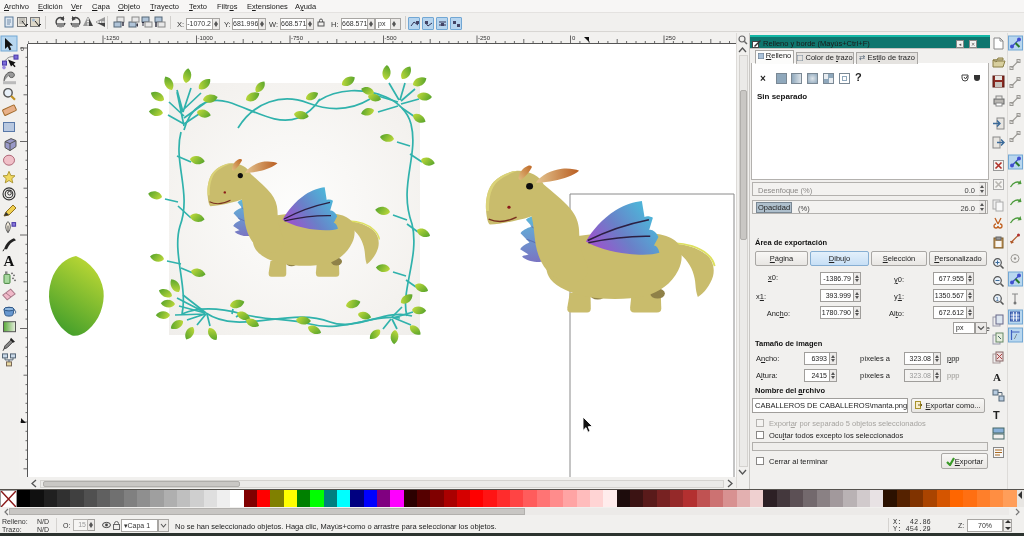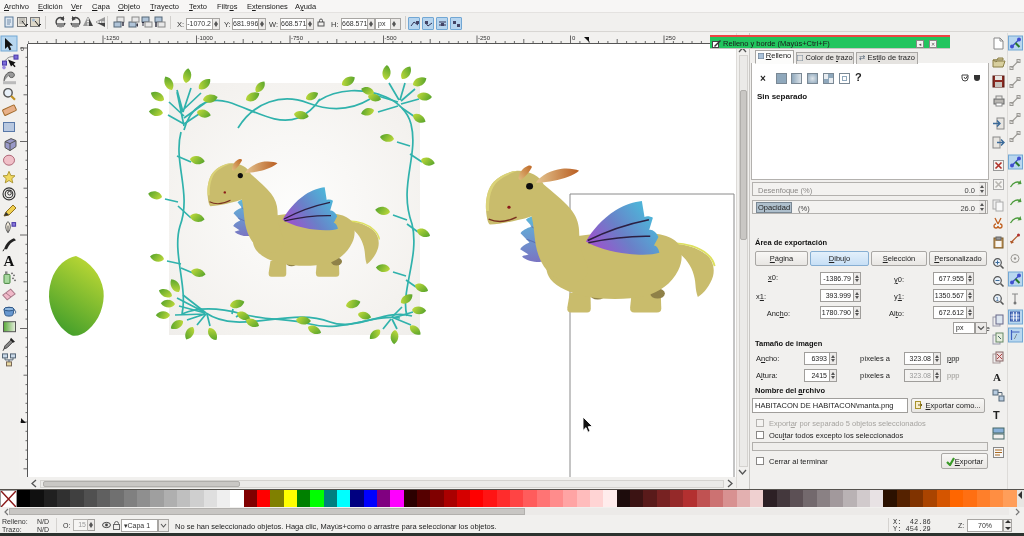--- a/index.html
+++ b/index.html
@@ -9,21 +9,21 @@
 #menubar u{text-decoration:underline;}
 #toolbar{left:0;top:13px;width:1024px;height:19px;background:#f1f0ee;border-bottom:1px solid #d8d6d3;}
 .tsep{position:absolute;top:3px;width:1px;height:13px;background:#d0cecb;}
 .fld{position:absolute;top:5px;height:12px;background:#fff;border:1px solid #a8a6a3;font-size:7px;color:#333;text-align:right;line-height:10px;padding-right:1px;}
 .spin{position:absolute;top:5px;width:7px;height:12px;background:#eceae8;border:1px solid #a8a6a3;border-left:none;}
 .spin:before{content:"";position:absolute;left:1px;top:2px;border-left:2px solid transparent;border-right:2px solid transparent;border-bottom:3px solid #555;}
 .spin:after{content:"";position:absolute;left:1px;bottom:2px;border-left:2px solid transparent;border-right:2px solid transparent;border-top:3px solid #555;}
 .tlab{position:absolute;top:7px;font-size:7.5px;color:#333;}
 .bluebtn{position:absolute;top:4px;width:12px;height:13px;background:#b7d5ef;border:1px solid #72a7d4;border-radius:1px;}
 #canvas{left:28px;top:44px;width:708px;height:433px;background:#fff;overflow:hidden;}
-.panel-title{position:absolute;left:710px;width:240px;height:14px;background:#22c55e;border-top:2px solid #ef4444;border-bottom:1px solid #c6c4c1;}
+.panel-title{position:absolute;left:750px;width:240px;height:14px;background:#0f766e;border-top:2px solid #14b8a6;border-bottom:1px solid #c6c4c1;}
 .panel-title .t{position:absolute;left:13px;top:2px;font-size:7.5px;color:#1a1a1a;}
 .pbtn{position:absolute;top:3px;width:8px;height:8px;border:1px solid #8a8886;background:#f4f3f1;font-size:5px;line-height:6px;text-align:center;color:#555;}
 .tab{position:absolute;height:14px;border:1px solid #a9a7a4;border-bottom:none;font-size:7.5px;text-align:center;color:#222;}
 .field{position:absolute;background:#fff;border:1px solid #a09e9b;font-size:7px;color:#222;}
 .btn{position:absolute;background:linear-gradient(#f8f7f5,#e8e6e3);border:1px solid #a9a7a4;border-radius:2px;font-size:7.5px;color:#222;text-align:center;}
 .blab{font-weight:bold;font-size:7.5px;color:#111;position:absolute;}
 .lab{position:absolute;font-size:7.5px;color:#222;}
 .glab{position:absolute;font-size:7.5px;color:#9a9894;}
 .cb{position:absolute;width:8px;height:8px;background:#fff;border:1px solid #8a8886;}
 .spin2{position:absolute;width:7px;background:#eceae8;border:1px solid #a09e9b;border-left:none;}
@@ -481,21 +481,21 @@
     <div class="spin2" style="left:934px;top:352px;height:13px"></div>
 <div class="lab" style="left:947px;top:354px"><u>p</u>pp</div>
 <div class="lab" style="left:756px;top:371px">A<u>l</u>tura:</div>
 <div class="field" style="left:804px;top:369px;width:26px;height:13px;line-height:11px;text-align:right;padding-right:2px;background:#fff;color:#222">2415</div>
     <div class="spin2" style="left:830px;top:369px;height:13px"></div>
 <div class="lab" style="left:860px;top:371px">píxeles a</div>
 <div class="field" style="left:904px;top:369px;width:30px;height:13px;line-height:11px;text-align:right;padding-right:2px;background:#f4f3f1;color:#999">323.08</div>
     <div class="spin2" style="left:934px;top:369px;height:13px"></div>
 <div class="glab" style="left:947px;top:371px">ppp</div>
 <div class="blab" style="left:755px;top:386px">Nombre del <u>a</u>rchivo</div>
-<div class="field" style="left:752px;top:398px;width:156px;height:15px;line-height:13px;padding-left:2px;font-size:7.5px;white-space:nowrap;overflow:hidden">HABITACON DE HABITACON\manta.png</div>
+<div class="field" style="left:752px;top:398px;width:156px;height:15px;line-height:13px;padding-left:2px;font-size:7.5px;white-space:nowrap;overflow:hidden">CABALLEROS DE CABALLEROS\manta.png</div>
 <div class="btn" style="left:911px;top:398px;width:74px;height:15px;line-height:14px"><svg width="8" height="8" style="vertical-align:-1px">
         <rect x="0.5" y="0.5" width="5" height="7" fill="#f8edc8" stroke="#a8922a"></rect>
         <path d="M3,4h4m-1.5,-1.5l1.5,1.5l-1.5,1.5" stroke="#7a6418" fill="none"></path>
       </svg> <u>E</u>xportar como...</div>
 <div class="cb" style="left:756px;top:419px;background:#f4f3f1;border-color:#b5b3b0"></div>
 <div class="glab" style="left:769px;top:419px;color:#a6a4a0">Export<u>a</u>r por separado 5 objetos seleccionados</div>
 <div class="cb" style="left:756px;top:431px"></div>
 <div class="lab" style="left:769px;top:431px">Ocu<u>l</u>tar todos excepto los seleccionados</div>
 <div class="abs" style="left:752px;top:442px;width:236px;height:9px;background:#efeeec;border:1px solid #b1afac"></div>
 <div class="cb" style="left:756px;top:457px"></div>

